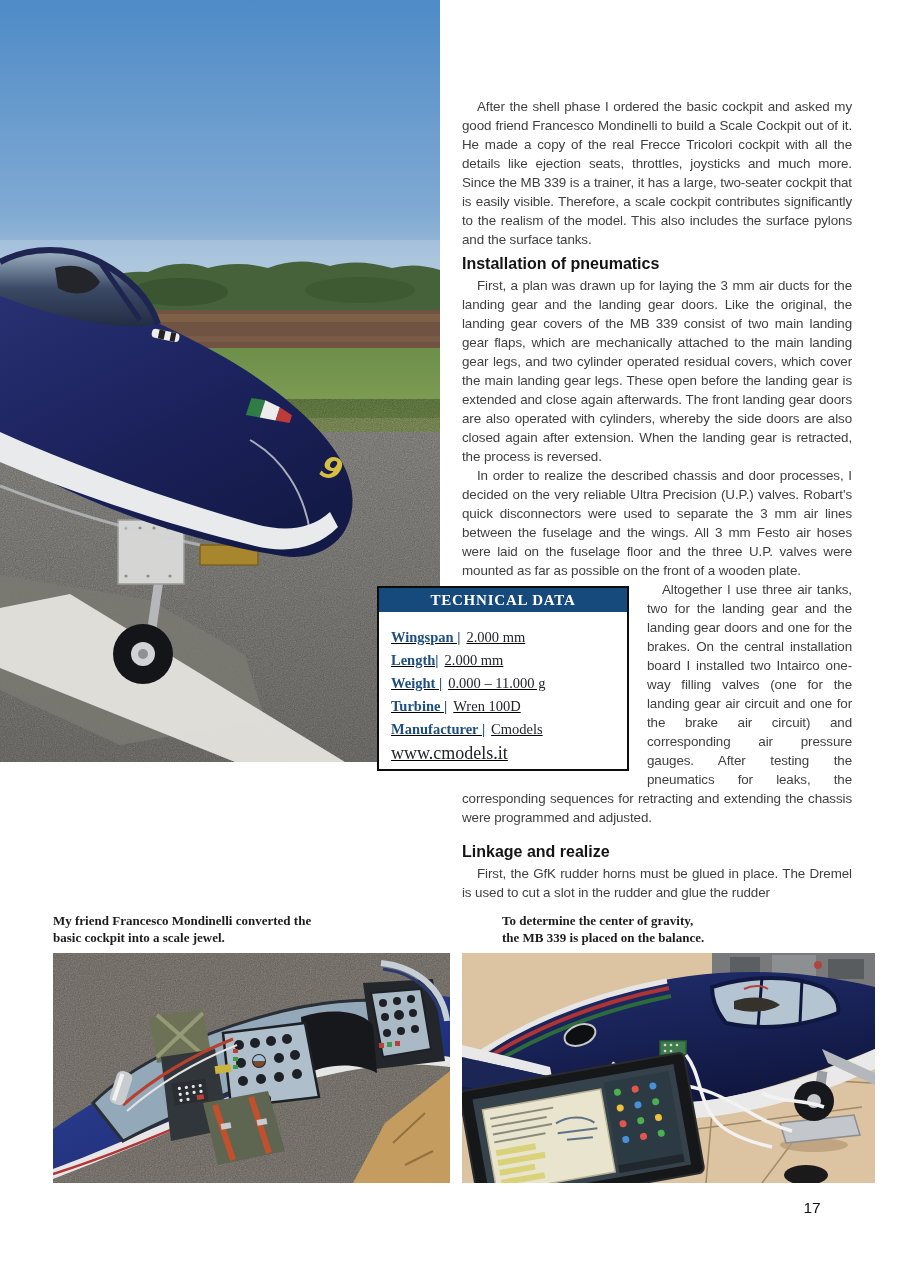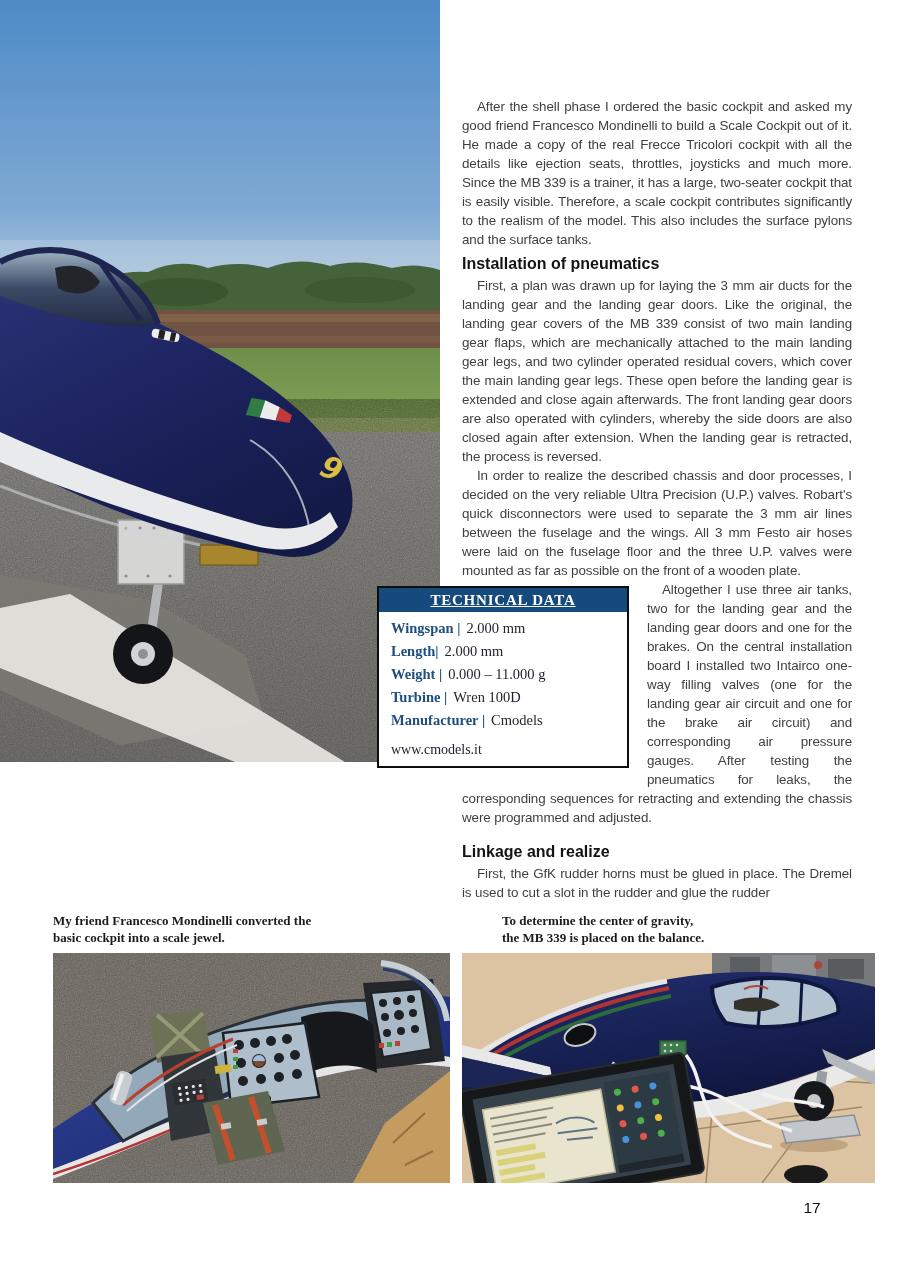--- a/index.html
+++ b/index.html
@@ -20,27 +20,27 @@
   .subhead{font-size:16px;line-height:21px;font-weight:bold;color:#141414;margin:4px 0 2px;}
   .subhead.gap{margin-top:14px;}
 
   .col-left-bottom{position:absolute;left:53px;top:782px;width:395px;}
   .col-left-bottom .body-p{font-size:13.4px;}
 
   
   .techbox{float:left;width:248px;margin:6px 18px 8px -85px;background:#ffffff;
            border:2px solid #0d0d0d;font-family:"Liberation Serif",serif;}
   .techbox-header{background:#164a7c;color:#ffffff;text-align:center;font-weight:bold;
-                  font-size:15px;letter-spacing:0.8px;padding:4px 0 3px;text-decoration:underline;}
-  .techbox-body{padding:8px 12px 8px;}
+                  font-size:15px;letter-spacing:0.8px;padding:4px 0 3px;}
+  .techbox-body{padding:17px 12px 8px;text-decoration:underline;}
   .trow{font-size:14.5px;line-height:16px;margin:0 0 7px;}
   .trow.last{margin-bottom:0;}
   .tlabel{color:#1d4e7e;font-weight:bold;white-space:pre;}
   .tvalue{color:#23252e;margin-left:6px;}
-  .turl{font-size:14px;line-height:16px;color:#23252e;margin-top:14px;}
+  .turl{font-size:18px;line-height:16px;color:#23252e;margin-top:8px;}
 
   
   .caption{position:absolute;width:400px;font-family:"Liberation Serif",serif;font-weight:bold;
            font-size:13px;line-height:16.5px;color:#1c1c1c;}
   .caption span{display:block;}
   .caption-left{left:53px;top:913px;}
   .caption-right{left:462px;top:913px;margin-left:40px;}
   .page-number{position:absolute;left:772px;top:1199px;width:80px;text-align:center;
                font-weight:normal;font-size:15.5px;color:#111;}
 </style>

